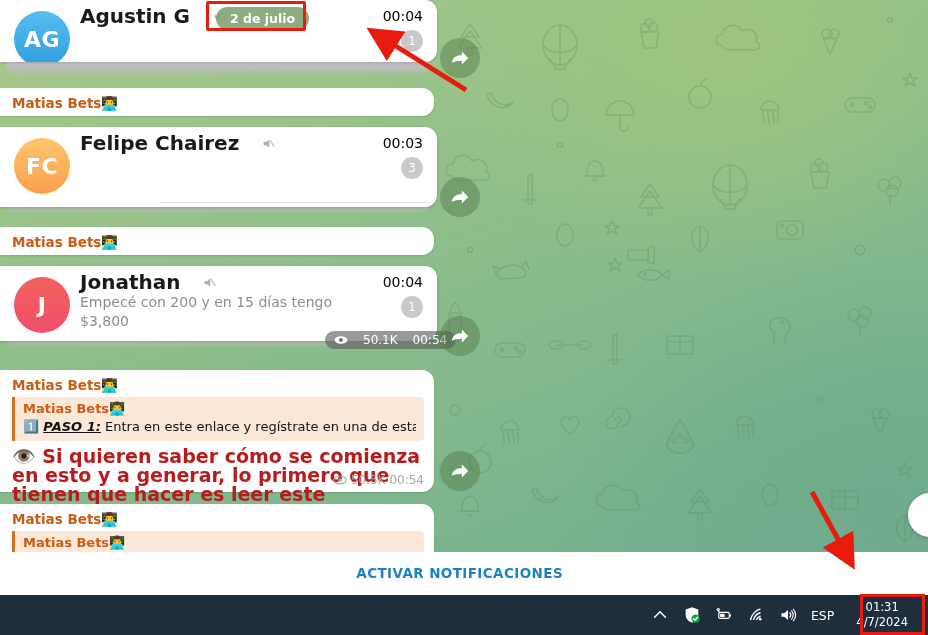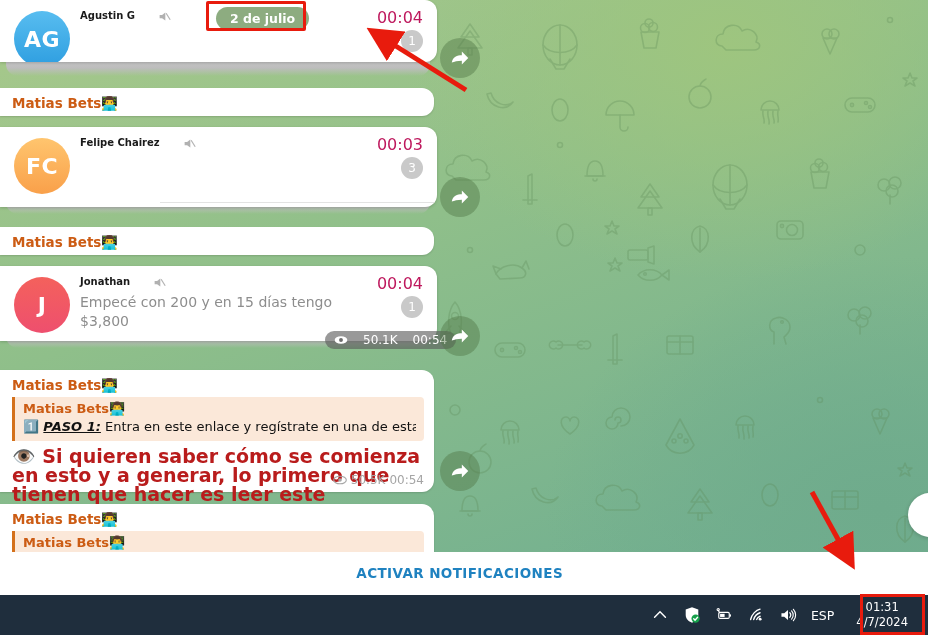--- a/index.html
+++ b/index.html
@@ -34,26 +34,26 @@
   }
   .avatar{
     position:absolute;left:14px;top:11px;width:56px;height:56px;border-radius:50%;
     color:#fff;font-size:22px;font-weight:700;letter-spacing:.5px;
     display:flex;align-items:center;justify-content:center;
   }
   .av-blue{background:linear-gradient(180deg,#58bdf0,#2e9ee0);}
   .av-orange{background:linear-gradient(180deg,#ffc56e,#f9a04a);}
   .av-red{background:linear-gradient(180deg,#f4615c,#ee4f6e);}
   .n-body{margin-left:80px;padding:7px 0 9px 0;position:relative;min-height:60px;}
-  .n-title{font-size:10px;font-weight:700;color:#1a1a1a;line-height:18px;
+  .n-title{font-size:20px;font-weight:700;color:#1a1a1a;line-height:18px;
            display:flex;align-items:center;gap:23px;}
   .mute-ico{display:inline-block;width:13px;height:13px;opacity:.45;}
   .n-text{font-size:14px;color:#8d8d8d;line-height:19px;margin-top:2px;
           padding-right:58px;max-width:300px;}
-  .n-time{position:absolute;right:14px;top:8px;font-size:16px;color:#be185d;}
+  .n-time{position:absolute;right:14px;top:8px;font-size:14px;color:#000000;}
   .n-badge{position:absolute;right:14px;top:30px;width:22px;height:22px;border-radius:50%;
            background:#c9c9c9;color:#fff;font-size:12px;display:flex;align-items:center;
            justify-content:center;font-weight:500;}
   .n-sep{position:absolute;left:80px;right:0;bottom:0;height:1px;background:#e3e3e3;}
 
   
   .bubble{
     position:absolute;left:0;width:434px;background:#fff;
     border-radius:0 12px 12px 0;box-shadow:0 1px 2px rgba(0,0,0,.14);
     padding:7px 10px 8px 12px;box-sizing:border-box;

